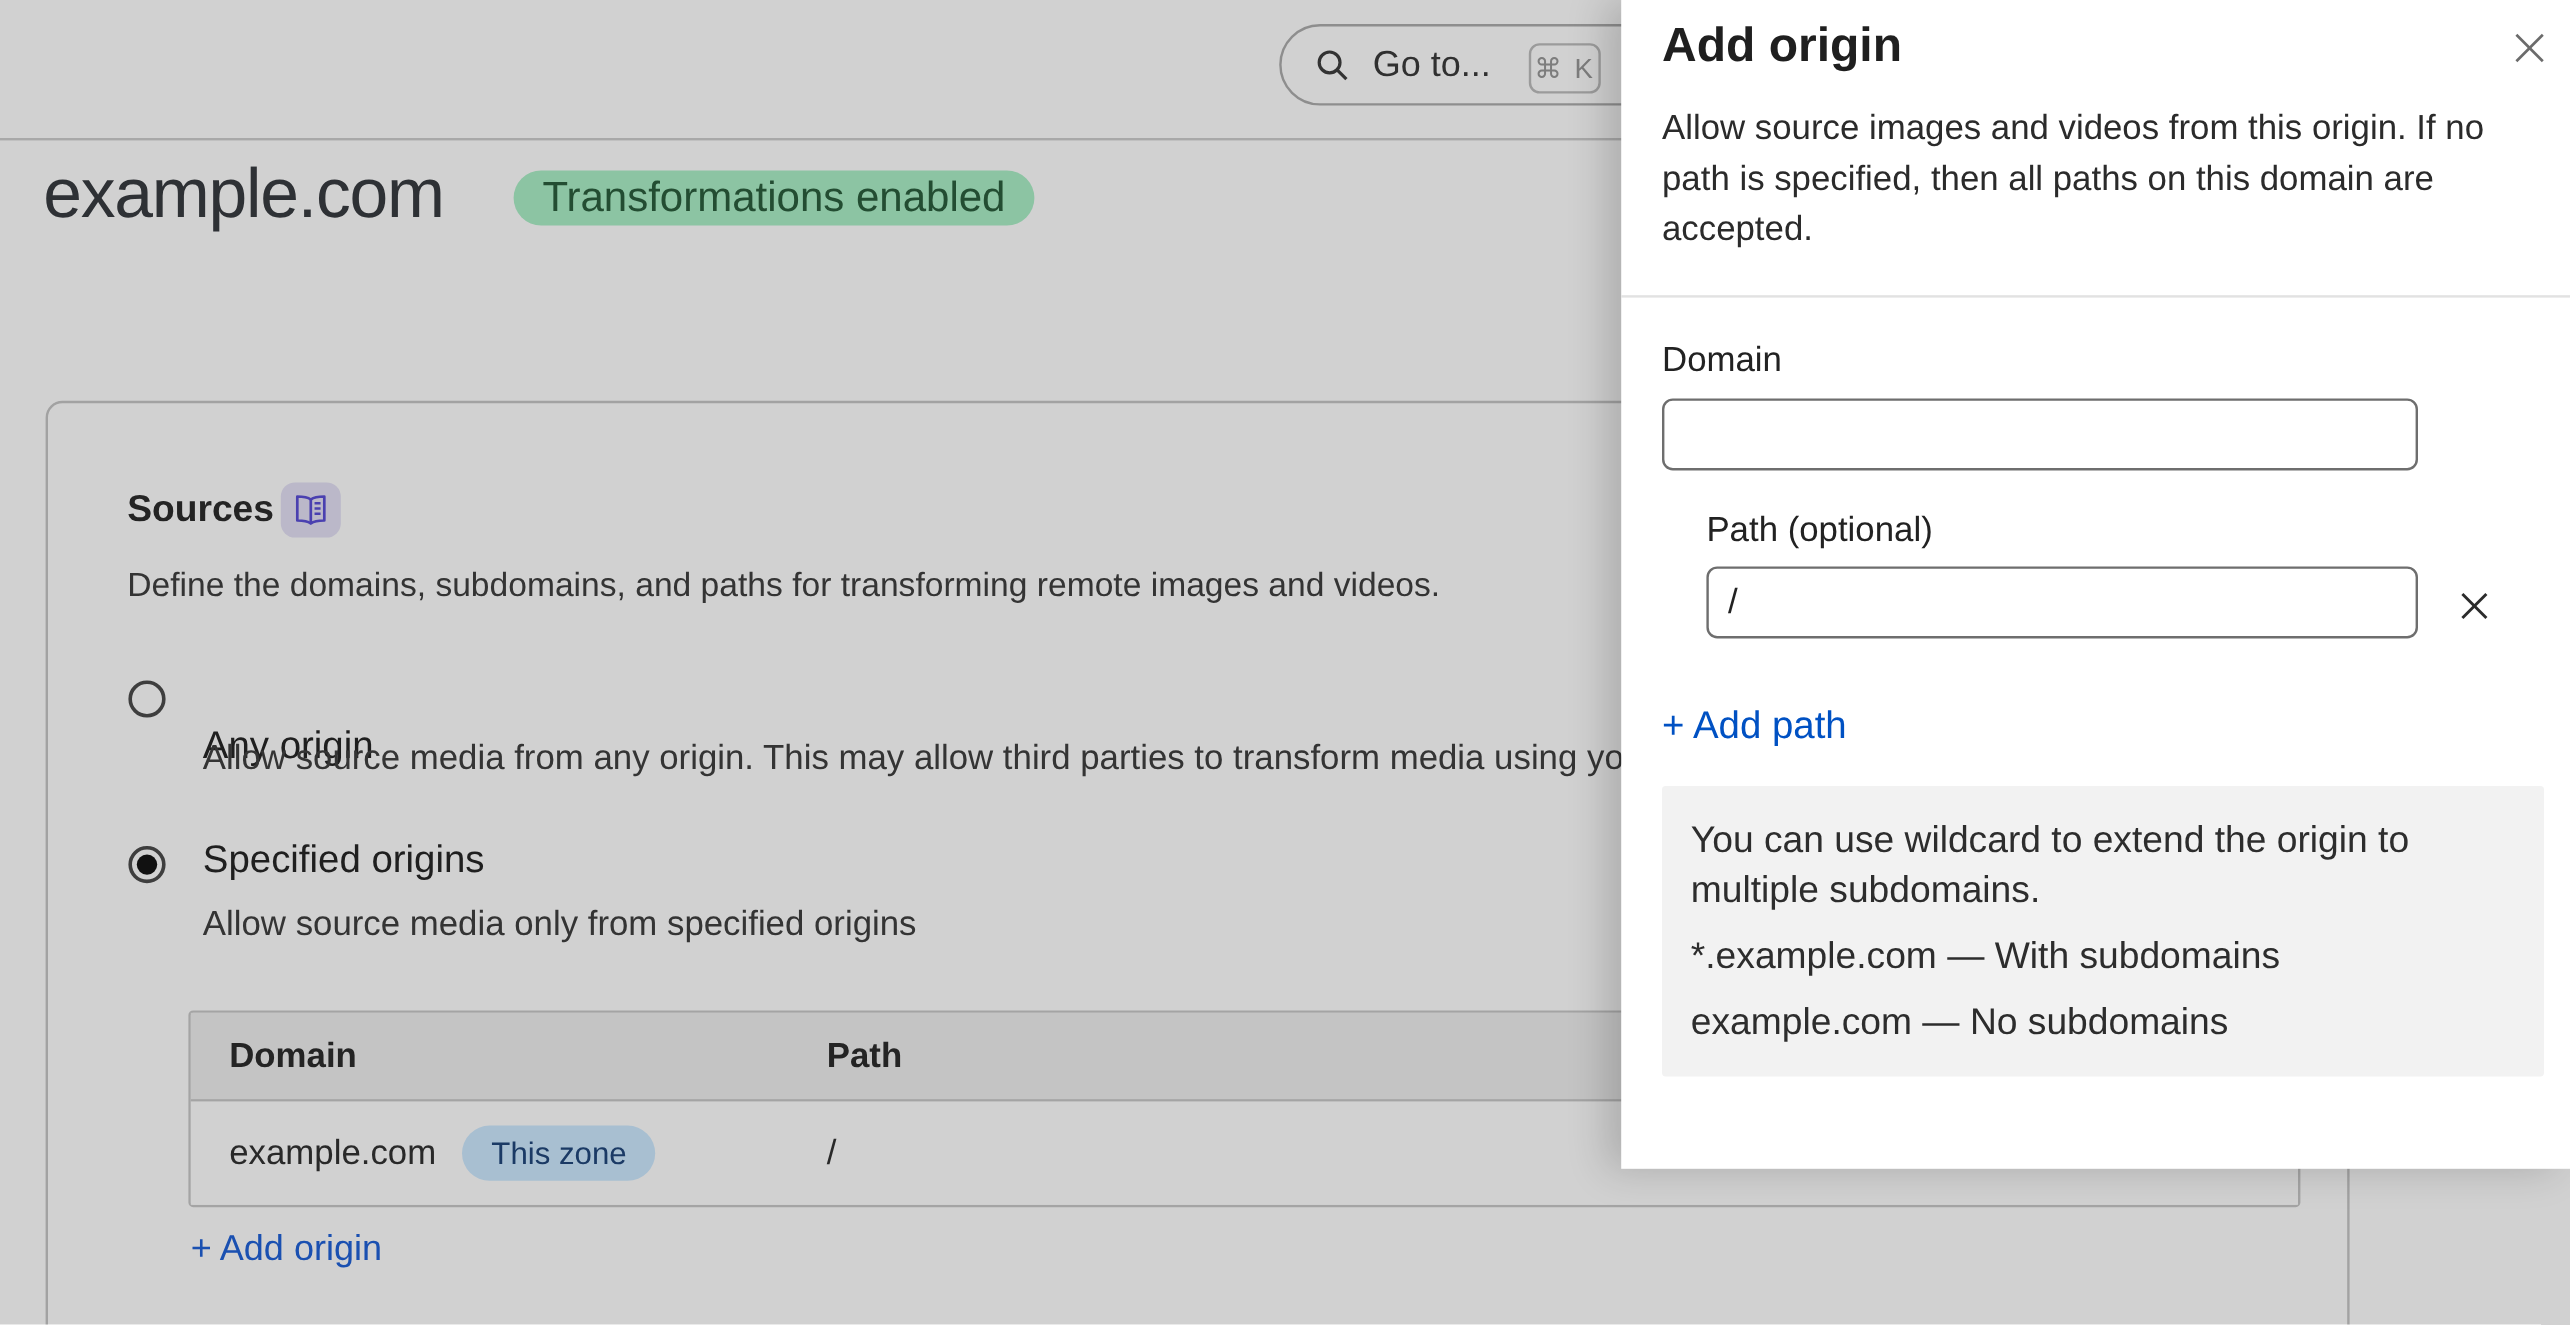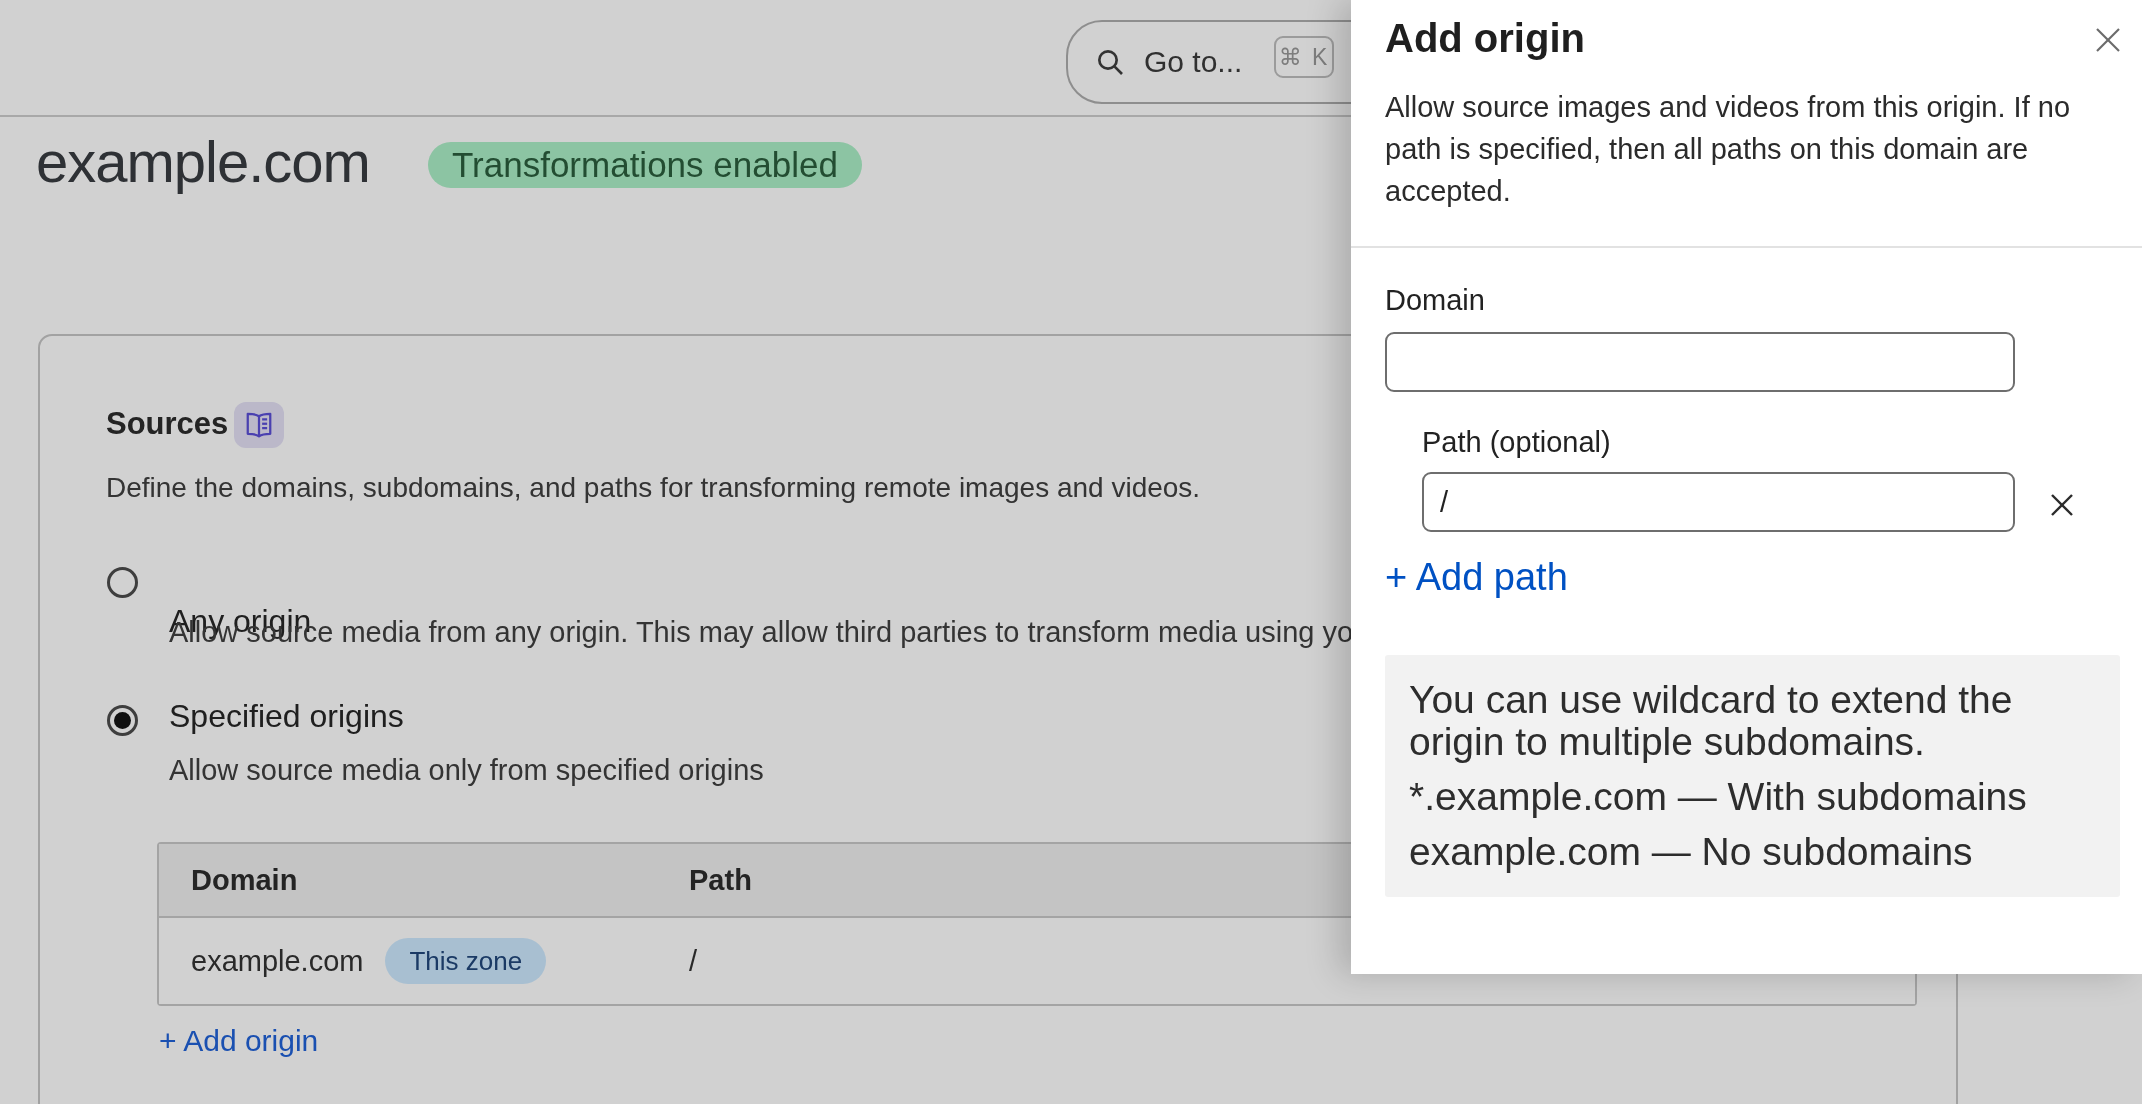--- a/index.html
+++ b/index.html
@@ -15,21 +15,21 @@
     --text-body:#404040;
   }
   *{margin:0;padding:0;box-sizing:border-box;}
   html,body{width:2142px;height:1104px;overflow:hidden;}
   body{font-family:"Liberation Sans","DejaVu Sans",sans-serif;background:#ffffff;position:relative;}
   .stage{position:absolute;inset:0;width:2142px;height:1104px;overflow:hidden;background:#fff;}
 
   
   .main{position:absolute;inset:0;z-index:1;background:#fff;}
   .topbar{position:absolute;left:0;top:0;width:100%;height:117px;background:#fff;border-bottom:2px solid #cdcdcd;}
-  .search-pill{position:absolute;left:1066px;top:20px;width:392px;height:84px;background:#fff;
+  .search-pill{position:absolute;left:1066px;top:20px;width:392px;height:68px;background:#fff;
     border:2px solid #aeaeae;border-radius:36px;display:flex;align-items:center;padding:0 26px;}
   .search-pill .mag{width:32px;height:32px;margin-right:18px;flex:0 0 auto;}
   .search-text{font-size:30px;color:#3b3b3b;}
   .kbd{position:absolute;left:206px;top:14px;width:60px;height:42px;border:2px solid #bdbdbd;border-radius:9px;
     display:flex;align-items:center;justify-content:center;font-size:23px;color:#999;letter-spacing:2px;}
 
   .page-title{position:absolute;left:36px;top:128px;font-size:58px;font-weight:400;color:#393c41;letter-spacing:-1px;}
   .status-badge{position:absolute;left:428px;top:142px;height:46px;padding:0 24px;border-radius:23px;
     background:var(--badge-green-bg);color:var(--badge-green-text);font-size:35px;display:flex;align-items:center;}
 
@@ -78,24 +78,24 @@
 
   .field-label{position:absolute;font-size:29px;color:#222;}
   .domain-label{left:34px;top:284px;}
   .path-label{left:71px;top:426px;}
   .text-input{position:absolute;height:60px;border:2px solid #6e6e6e;border-radius:9px;background:#fff;
     font-family:inherit;font-size:29px;color:#222;padding:0 16px;outline:none;}
   .domain-input{left:34px;top:332px;width:630px;}
   .path-input{left:71px;top:472px;width:593px;}
   .remove-path{position:absolute;left:690px;top:484px;width:42px;height:42px;display:flex;align-items:center;
     justify-content:center;cursor:pointer;}
-  .add-path{position:absolute;left:34px;top:556px;font-size:38px;color:var(--accent-blue);cursor:pointer;white-space:nowrap;}
+  .add-path{position:absolute;left:34px;top:586px;font-size:32px;color:var(--accent-blue);cursor:pointer;white-space:nowrap;}
 
   .info-box{position:absolute;left:34px;top:655px;width:735px;background:var(--info-box-bg);border-radius:3px;
-    padding:24px 24px;font-size:39px;line-height:42px;color:#2d2d2d;}
+    padding:24px 24px;font-size:31px;line-height:42px;color:#2d2d2d;}
   .info-box p{margin:0 0 13px 0;}
   .info-box p:last-child{margin-bottom:0;}
   .info-wildcard{max-width:700px;}
 </style>
 </head>
 <body>
 
 <div class="stage">
 
   <div class="main">

